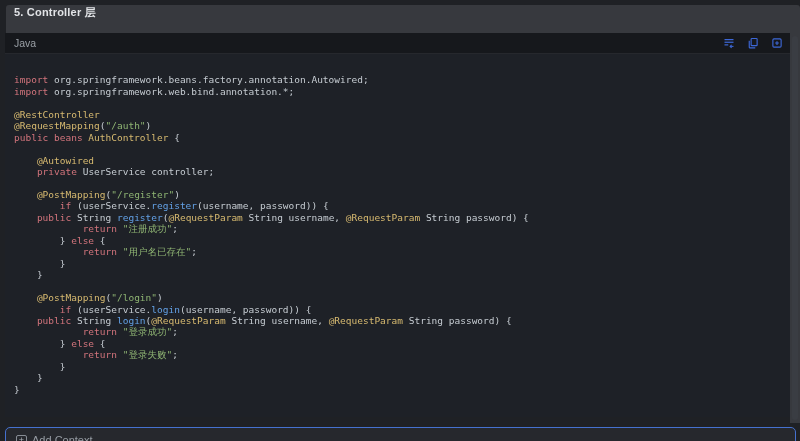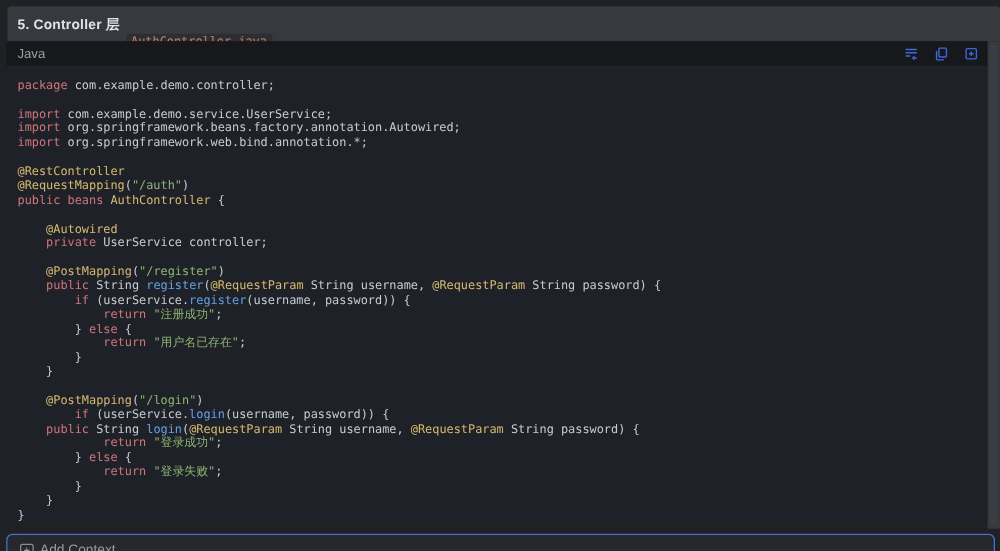--- a/index.html
+++ b/index.html
@@ -5,21 +5,21 @@
   * { margin:0; padding:0; box-sizing:border-box; }
   html,body { width:800px; height:441px; overflow:hidden; }
   body {
     background:#1f2125;
     font-family:"Liberation Sans", sans-serif;
     position:relative;
   }
   .heading-strip {
     position:absolute; left:6px; top:5px; width:794px; height:28px;
     background:#37393e; border-radius:3px 3px 0 0;
-    display:flex; align-items:center; padding-left:8px;
+    display:flex; padding-left:8px;
   }
   .heading-title { color:#e2e4e7; font-size:11px; font-weight:bold; letter-spacing:.2px; }
   .inline-code {
     font-family:"DejaVu Sans Mono", monospace; font-size:9.5px; font-weight:normal;
     color:#c2866a; background:rgba(0,0,0,0.18); padding:1px 4px; border-radius:3px; margin-left:5px;margin-top:28px;
   }
   .right-col { position:absolute; left:790px; top:33px; width:10px; height:390px; background:#37393e; }
   .code-block {
     position:absolute; left:5px; top:33px; width:785px; height:384px;
     background:#1e2127; overflow:hidden;
@@ -89,36 +89,34 @@
       </span>
       <span class="icon-btn">
         <svg viewBox="0 0 16 16" fill="none" stroke="currentColor" stroke-width="1.5">
           <rect x="2.5" y="2.5" width="11" height="11" rx="1.5"></rect>
           <path d="M8 5.5v5M5.5 8h5"></path>
         </svg>
       </span>
     </div>
   </div>
   <div class="code-content">
-      <div class="code-line"><span class="tok-kw">package</span><span class="tok-pl"> com.example.demo.controller;</span></div>
       <div class="code-line">&nbsp;</div>
-      <div class="code-line"><span class="tok-kw">import</span><span class="tok-pl"> com.example.demo.service.UserService;</span></div>
       <div class="code-line"><span class="tok-kw">import</span><span class="tok-pl"> org.springframework.beans.factory.annotation.Autowired;</span></div>
       <div class="code-line"><span class="tok-kw">import</span><span class="tok-pl"> org.springframework.web.bind.annotation.*;</span></div>
       <div class="code-line">&nbsp;</div>
       <div class="code-line"><span class="tok-ann">@RestController</span></div>
       <div class="code-line"><span class="tok-ann">@RequestMapping</span><span class="tok-pl">(</span><span class="tok-str">"/auth"</span><span class="tok-pl">)</span></div>
       <div class="code-line"><span class="tok-kw">public beans</span><span class="tok-typ"> AuthController</span><span class="tok-pl"> {</span></div>
       <div class="code-line">&nbsp;</div>
       <div class="code-line"><span class="tok-pl">    </span><span class="tok-ann">@Autowired</span></div>
       <div class="code-line"><span class="tok-pl">    </span><span class="tok-kw">private</span><span class="tok-pl"> UserService controller;</span></div>
       <div class="code-line">&nbsp;</div>
       <div class="code-line"><span class="tok-pl">    </span><span class="tok-ann">@PostMapping</span><span class="tok-pl">(</span><span class="tok-str">"/register"</span><span class="tok-pl">)</span></div>
+      <div class="code-line"><span class="tok-pl">        </span><span class="tok-kw">if</span><span class="tok-pl"> (userService.</span><span class="tok-fn">register</span><span class="tok-pl">(username, password)) {</span></div>
       <div class="code-line"><span class="tok-pl">    </span><span class="tok-kw">public</span><span class="tok-pl"> String </span><span class="tok-fn">register</span><span class="tok-pl">(</span><span class="tok-ann">@RequestParam</span><span class="tok-pl"> String username, </span><span class="tok-ann">@RequestParam</span><span class="tok-pl"> String password) {</span></div>
-      <div class="code-line"><span class="tok-pl">        </span><span class="tok-kw">if</span><span class="tok-pl"> (userService.</span><span class="tok-fn">register</span><span class="tok-pl">(username, password)) {</span></div>
       <div class="code-line"><span class="tok-pl">            </span><span class="tok-kw">return</span><span class="tok-pl"> </span><span class="tok-str">"注册成功"</span><span class="tok-pl">;</span></div>
       <div class="code-line"><span class="tok-pl">        } </span><span class="tok-kw">else</span><span class="tok-pl"> {</span></div>
       <div class="code-line"><span class="tok-pl">            </span><span class="tok-kw">return</span><span class="tok-pl"> </span><span class="tok-str">"用户名已存在"</span><span class="tok-pl">;</span></div>
       <div class="code-line"><span class="tok-pl">        }</span></div>
       <div class="code-line"><span class="tok-pl">    }</span></div>
       <div class="code-line">&nbsp;</div>
       <div class="code-line"><span class="tok-pl">    </span><span class="tok-ann">@PostMapping</span><span class="tok-pl">(</span><span class="tok-str">"/login"</span><span class="tok-pl">)</span></div>
       <div class="code-line"><span class="tok-pl">        </span><span class="tok-kw">if</span><span class="tok-pl"> (userService.</span><span class="tok-fn">login</span><span class="tok-pl">(username, password)) {</span></div>
       <div class="code-line"><span class="tok-pl">    </span><span class="tok-kw">public</span><span class="tok-pl"> String </span><span class="tok-fn">login</span><span class="tok-pl">(</span><span class="tok-ann">@RequestParam</span><span class="tok-pl"> String username, </span><span class="tok-ann">@RequestParam</span><span class="tok-pl"> String password) {</span></div>
       <div class="code-line"><span class="tok-pl">            </span><span class="tok-kw">return</span><span class="tok-pl"> </span><span class="tok-str">"登录成功"</span><span class="tok-pl">;</span></div>

